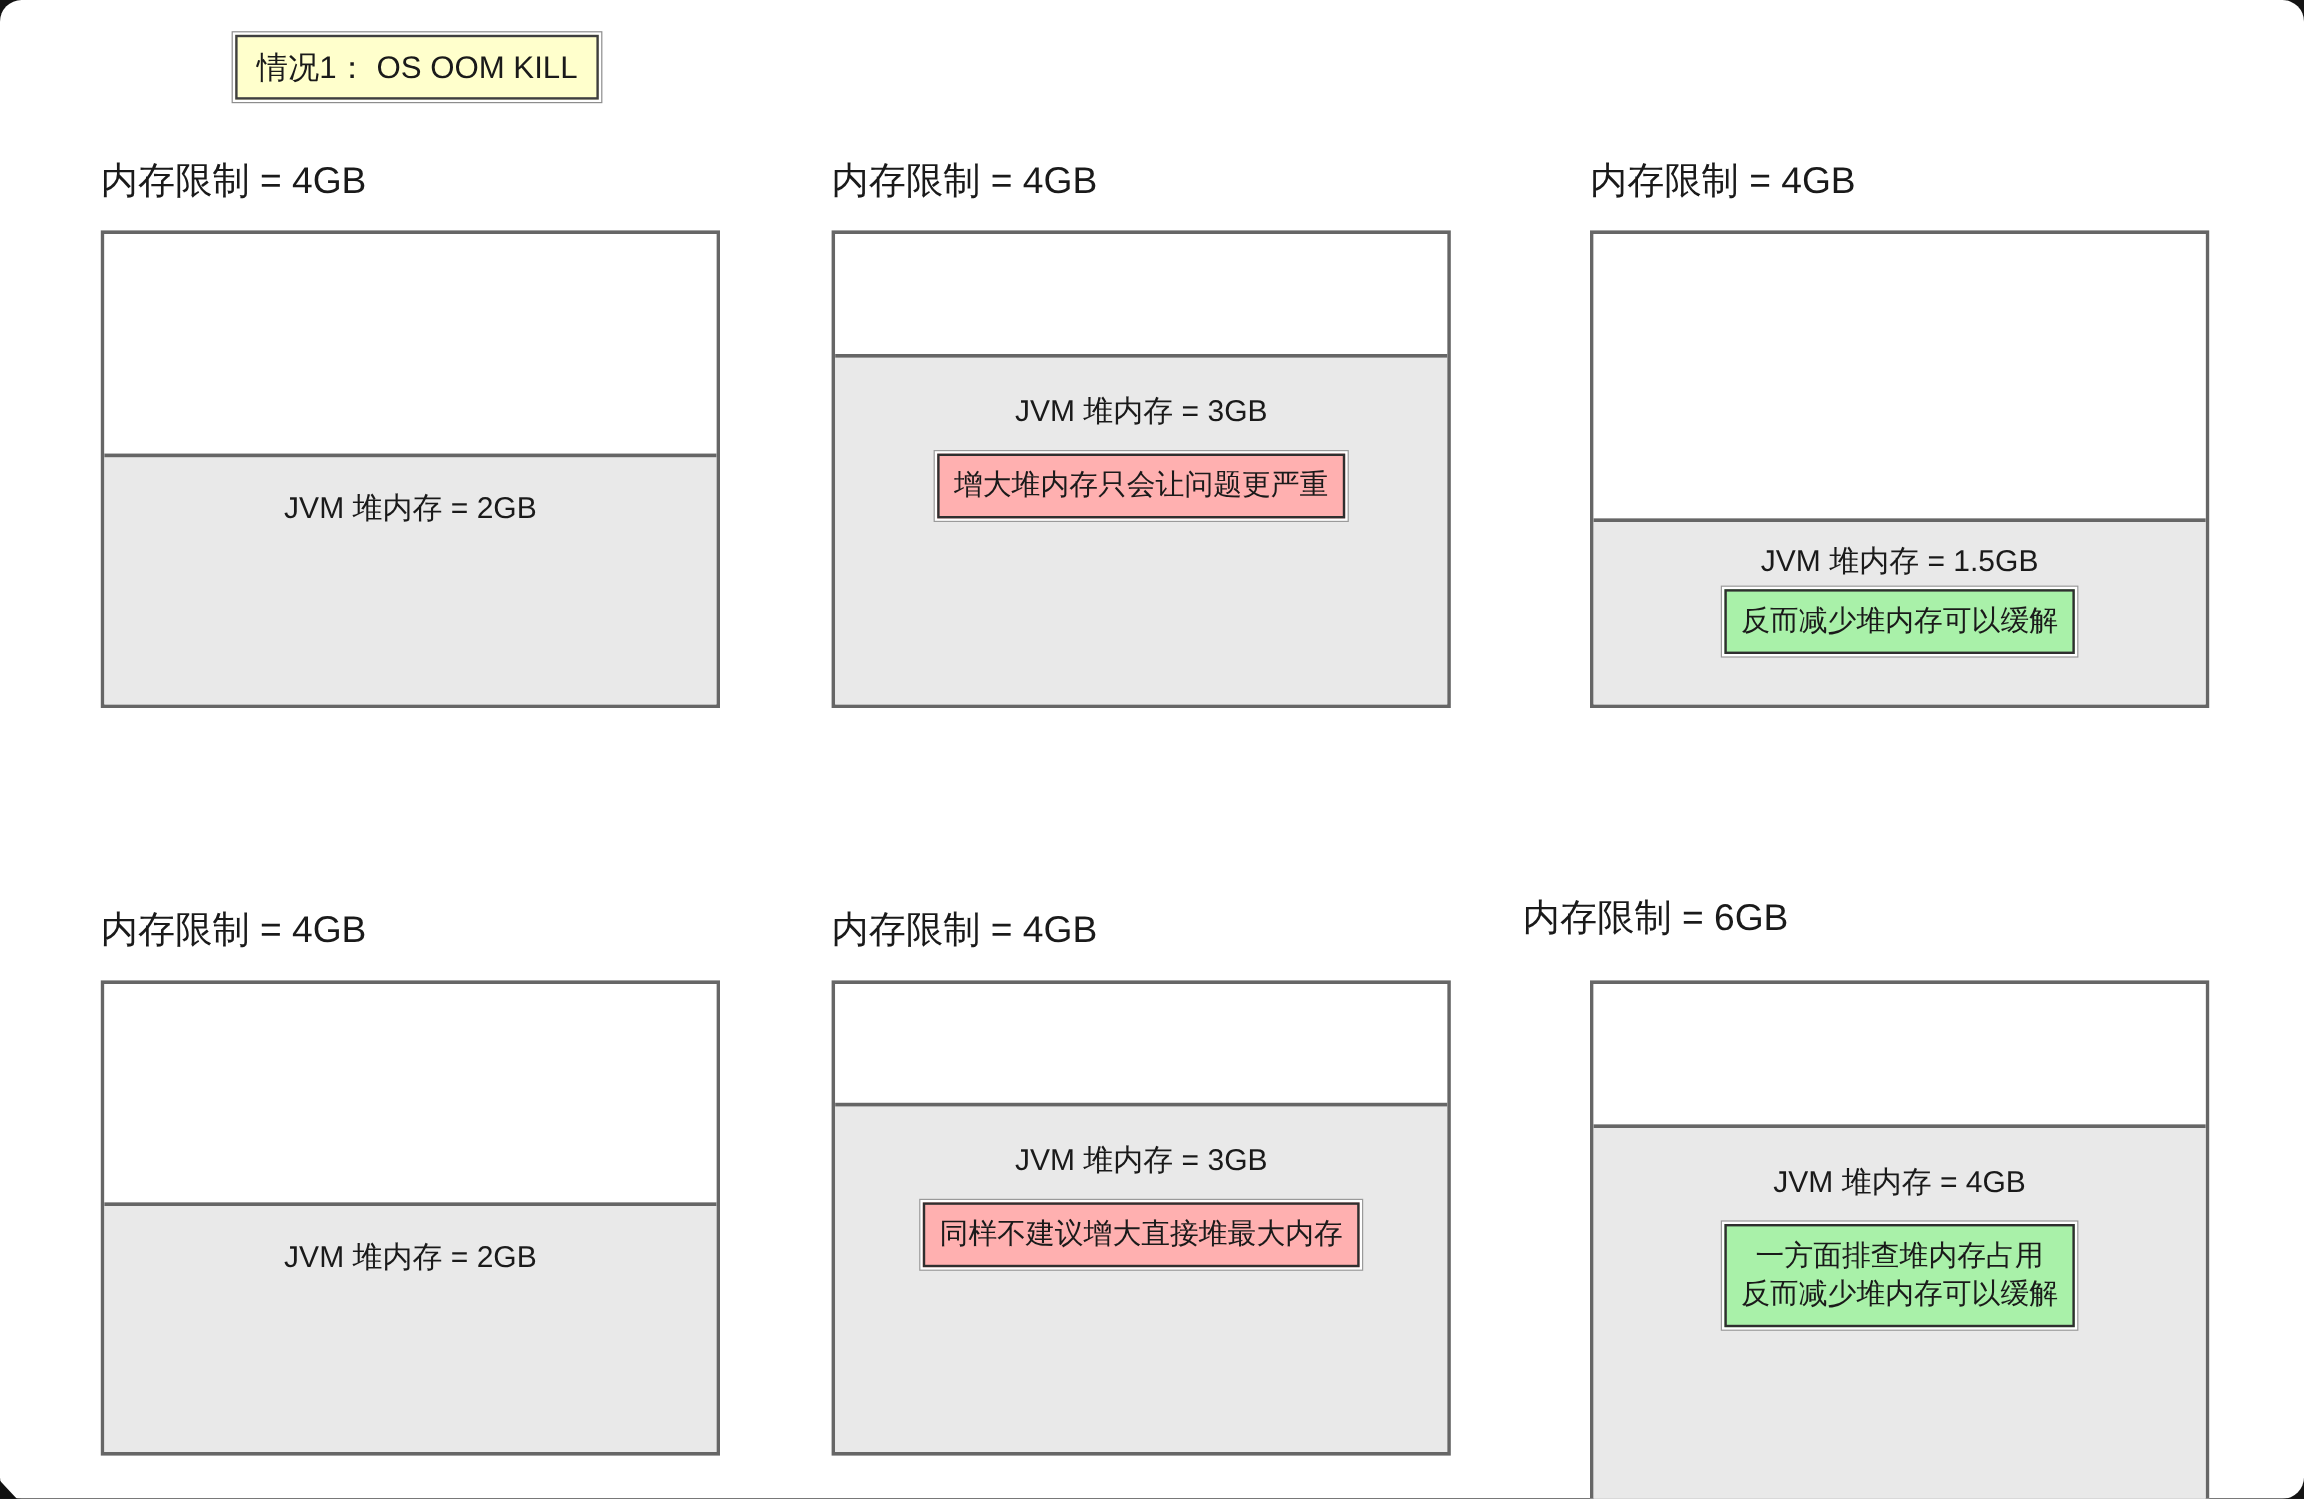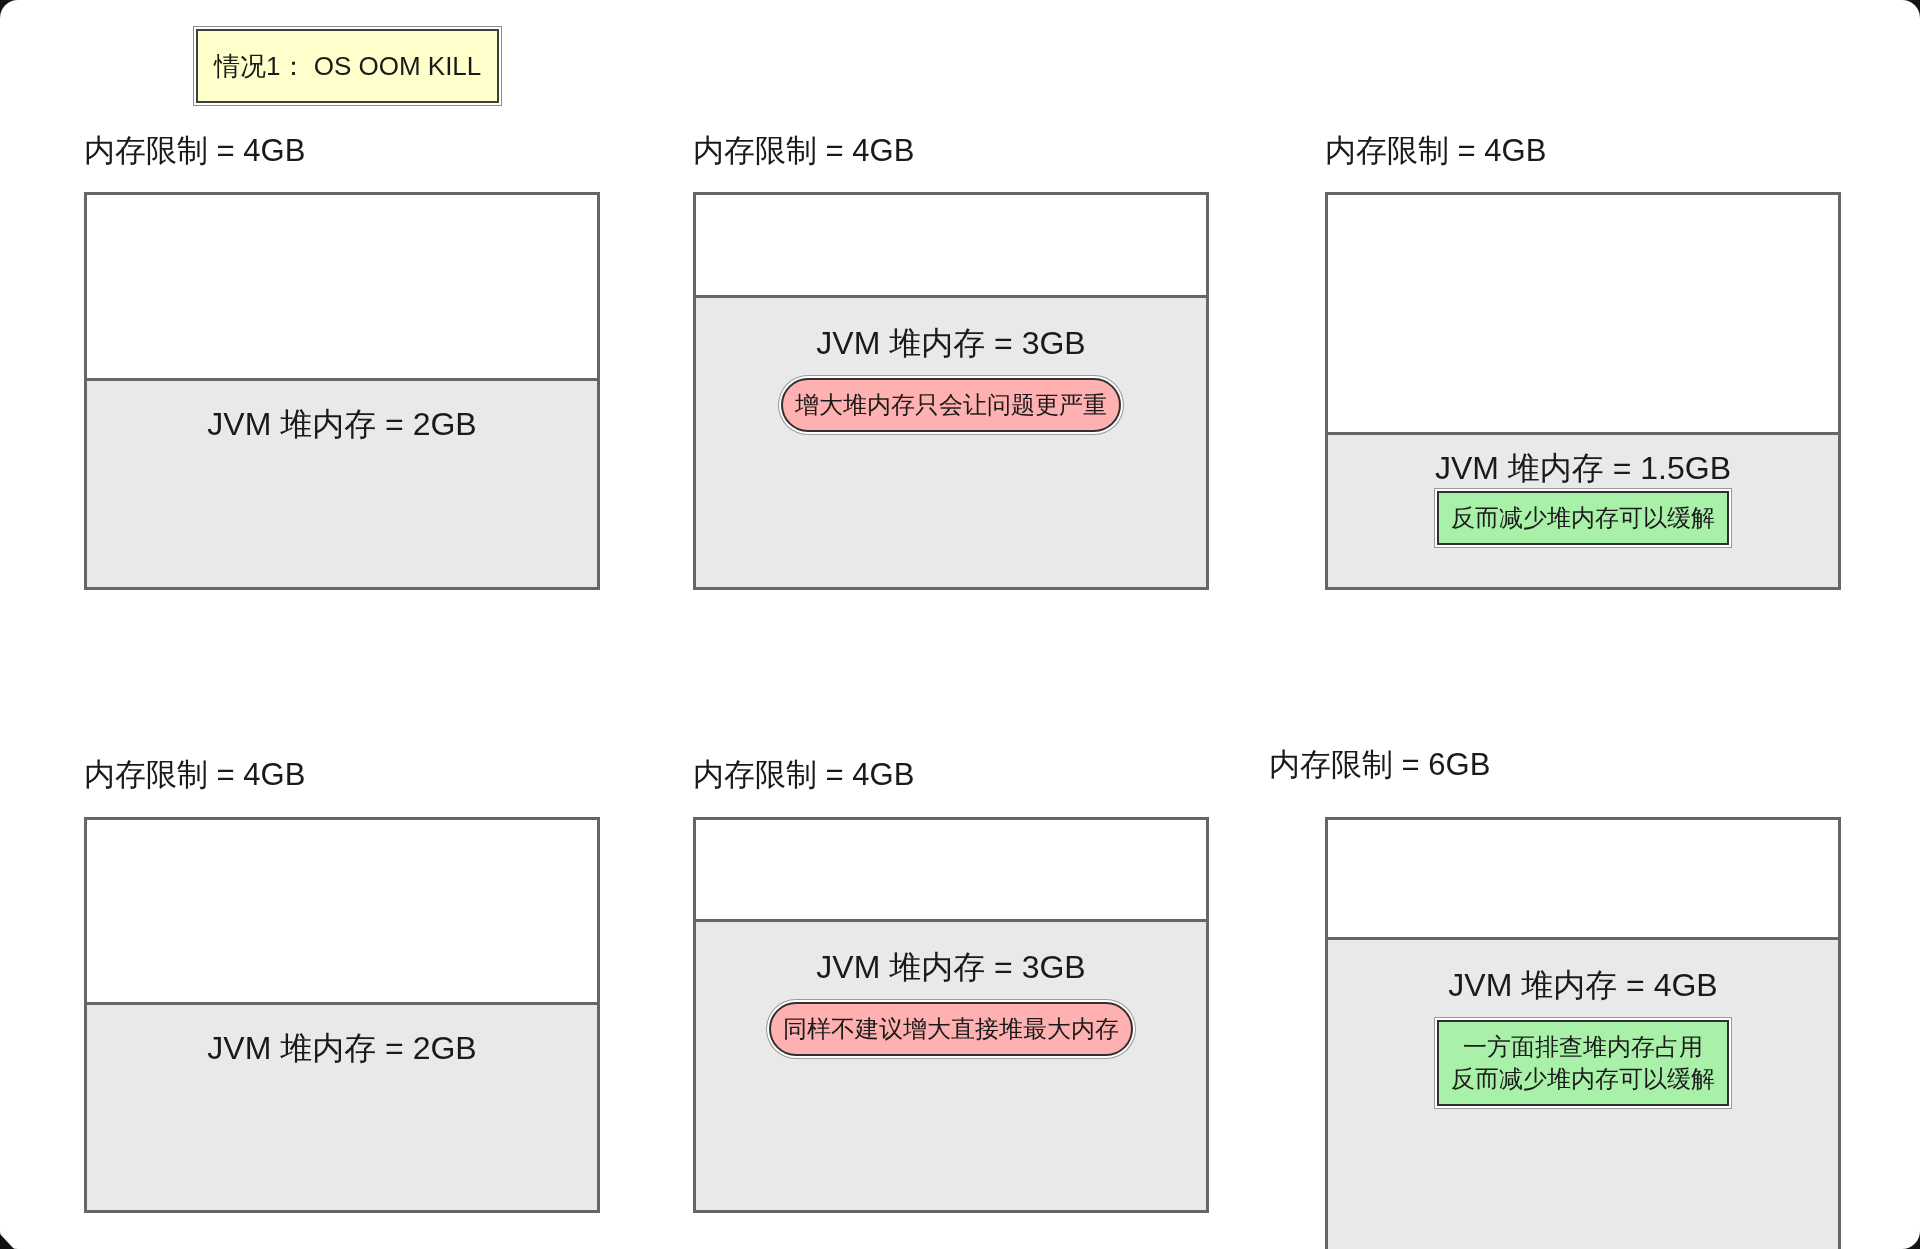--- a/index.html
+++ b/index.html
@@ -9,21 +9,21 @@
     color:#1a1a1a; overflow:hidden; background:#141414;
   }
   .canvas {
     position:absolute; inset:0; background:#ffffff; border-radius:18px;
   }
   
   .note {
     position:absolute; background:#FFFFCC;
     border:2px solid #3f3f3f;
     box-shadow:0 0 0 2px #ffffff, 0 0 0 3px #8d8d8d;
-    font-size:26px; line-height:30px; padding:20px 16px; white-space:nowrap;
+    font-size:26px; line-height:30px; padding:10px 16px; white-space:nowrap;
   }
   #note1 { left:196px; top:29px; }
   #note2 { left:196px; top:655px; }
   
   .dtitle {
     position:absolute; width:516px; text-align:left;
     font-size:31px; line-height:34px; white-space:nowrap;
   }
   #t1 { left:84px;   top:134px; }
   #t2 { left:693px;  top:134px; }
@@ -45,33 +45,33 @@
   #d6 { left:1325px; top:817px; height:467px; }
   .free { background:#ffffff; }
   #d1 .free, #d4 .free { height:46.6%; }
   #d2 .free { height:25.4%; }
   #d3 .free { height:60.5%; }
   #d5 .free, #d6 .free { height:25.3%; }
   .heap {
     flex:1; background:#E9E9E9; border-top:3px solid #666666;
     display:flex; flex-direction:column; align-items:center;
   }
-  .heap-label { font-size:32px; line-height:26px; white-space:nowrap; }
+  .heap-label { font-size:25px; line-height:26px; white-space:nowrap; }
   #d1 .heap-label, #d4 .heap-label { margin-top:30px; }
   #d2 .heap-label, #d5 .heap-label, #d6 .heap-label { margin-top:32px; }
   #d3 .heap-label { margin-top:20px; }
   
   .badge {
     border:2px solid #2f2f2f;
     box-shadow:0 0 0 2px #ffffff, 0 0 0 3px #9a9a9a;
     font-size:24px; line-height:32px; padding:9px 12px;
     white-space:nowrap; text-align:center; margin-top:22px;
   }
   #d3 .badge { margin-top:10px; }
-  .badge.red   { background:#FFB0B0;border-radius:27px; }
+  .badge.red   { background:#FFB0B0; }
   .badge.green { background:#A9F1A9; }
   .badge .bline { display:block; }
   
   .cursor {
     position:absolute; left:0px; top:1234px; width:14px; height:15px;
     background:#111;
     clip-path:polygon(0 0, 100% 100%, 0 100%);
   }
 </style>
 </head>

